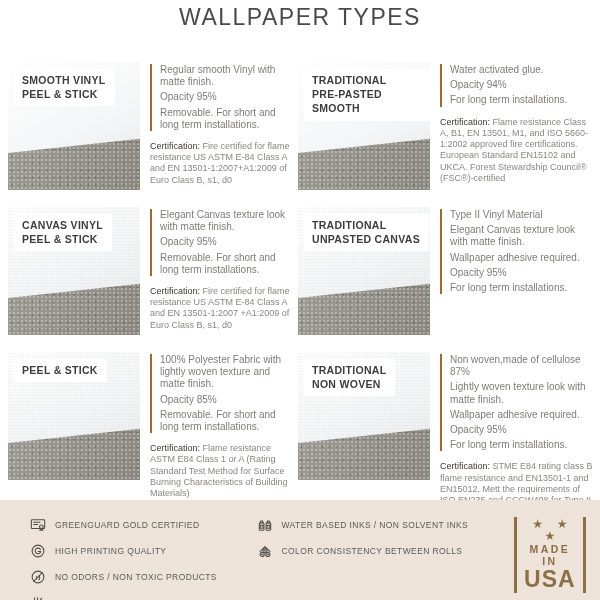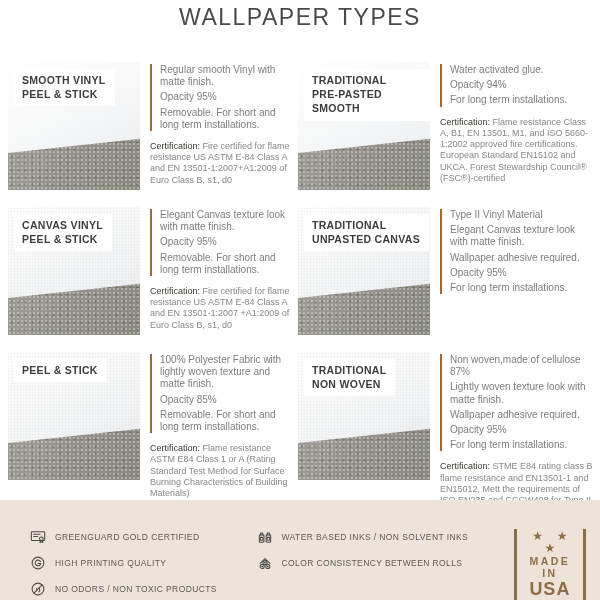--- a/index.html
+++ b/index.html
@@ -33,35 +33,35 @@
   .info { flex:1; padding-left:10px; padding-top:2px; }
   .features { border-left:2px solid #a06a2c; padding-left:8px;
     font-size:10px; line-height:1.22; color:#7f7d7a; }
   .feature { margin-bottom:3px; }
   .feature:last-child { margin-bottom:0; }
   .cert { margin-top:10px; font-size:9px; line-height:1.25; color:#8a8784; padding-left:0; }
   .cert-label { font-weight:normal; color:#3e3a35; }
   .cert-text { white-space:pre-line; }
 
   .footer { position:absolute; top:500px; left:0; width:600px; height:100px;
-    background:#ede3d8; display:flex; padding:28px 14px 0 30px;gap:23px; }
+    background:#ede3d8; display:flex; padding:16px 14px 0 30px;gap:23px; }
   .badge-col1 { width:212px; }
   .badge-col2 { width:244px; }
   .badge { display:flex; align-items:center; gap:9px; height:18px; margin-bottom:8px; }
   .badge svg { flex:none; }
   .blabel { font-size:8.5px; letter-spacing:0.4px; color:#5d5b58; white-space:nowrap; }
   .bicon { stroke:#4f4d4a; fill:none; stroke-width:1.2; stroke-linecap:round; stroke-linejoin:round; }
 
   .made-col { flex:1; display:flex; flex-direction:column; align-items:center; padding-top:1px; }
   .usa-inner { border-left:3px solid #8c6e48; border-right:3px solid #8c6e48;
     padding:1px 7px 2px; text-align:center; color:#8c6e48; }
   .stars { font-size:12px; letter-spacing:5px; line-height:1; padding-left:5px;
     font-family:"DejaVu Sans",sans-serif; }
   .made-in { font-size:10.5px; font-weight:bold; letter-spacing:2.5px; margin-top:1px; }
-  .usa { font-size:18px; font-weight:bold; letter-spacing:1px; line-height:1; margin-top:1px; }
+  .usa { font-size:23px; font-weight:bold; letter-spacing:1px; line-height:1; margin-top:1px; }
   .usa-caption { margin-top:8px; text-align:center; color:#8c6e48; font-weight:bold;
     font-size:10px; letter-spacing:0.5px; line-height:1.4; }
 </style>
 </head>
 <body>
 
 <h1 class="page-title">WALLPAPER TYPES</h1>
 
 <div class="grid">
 

